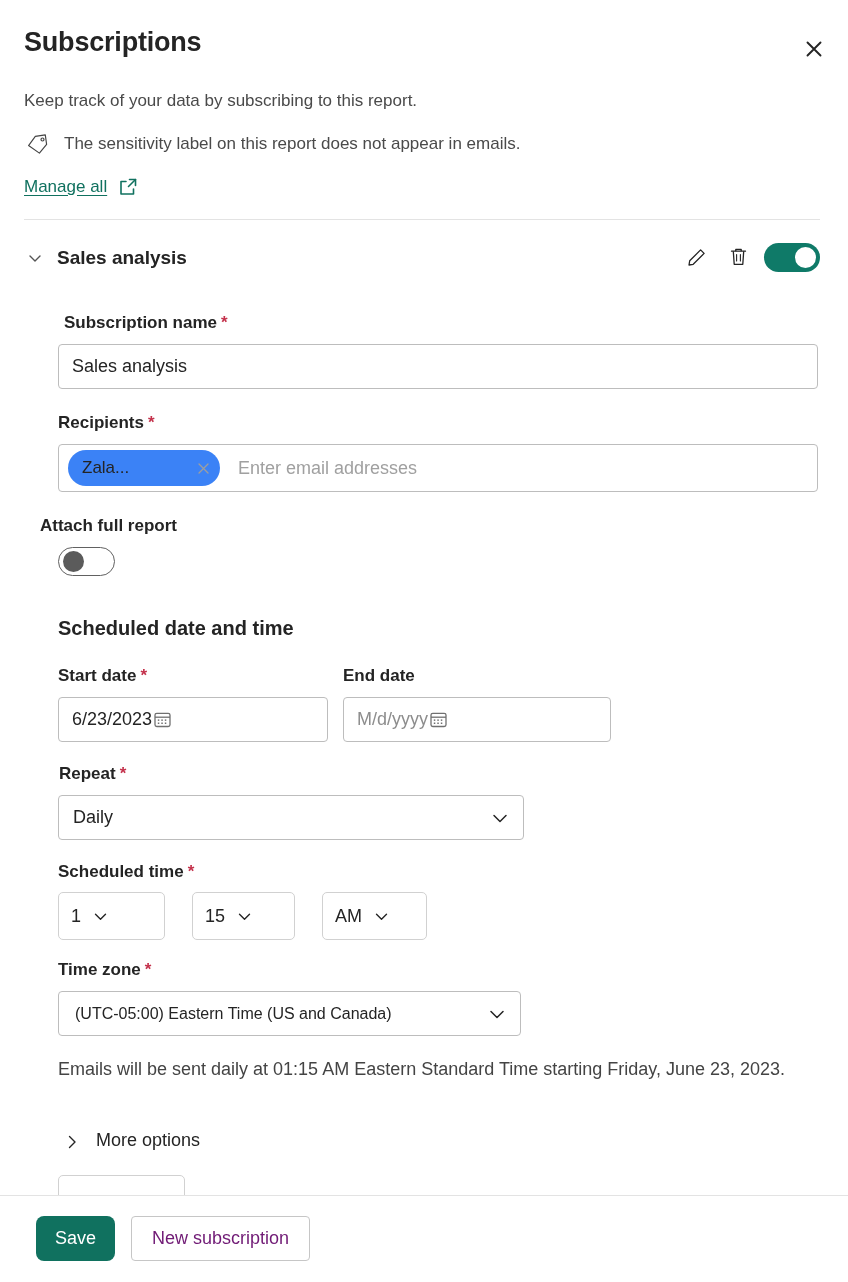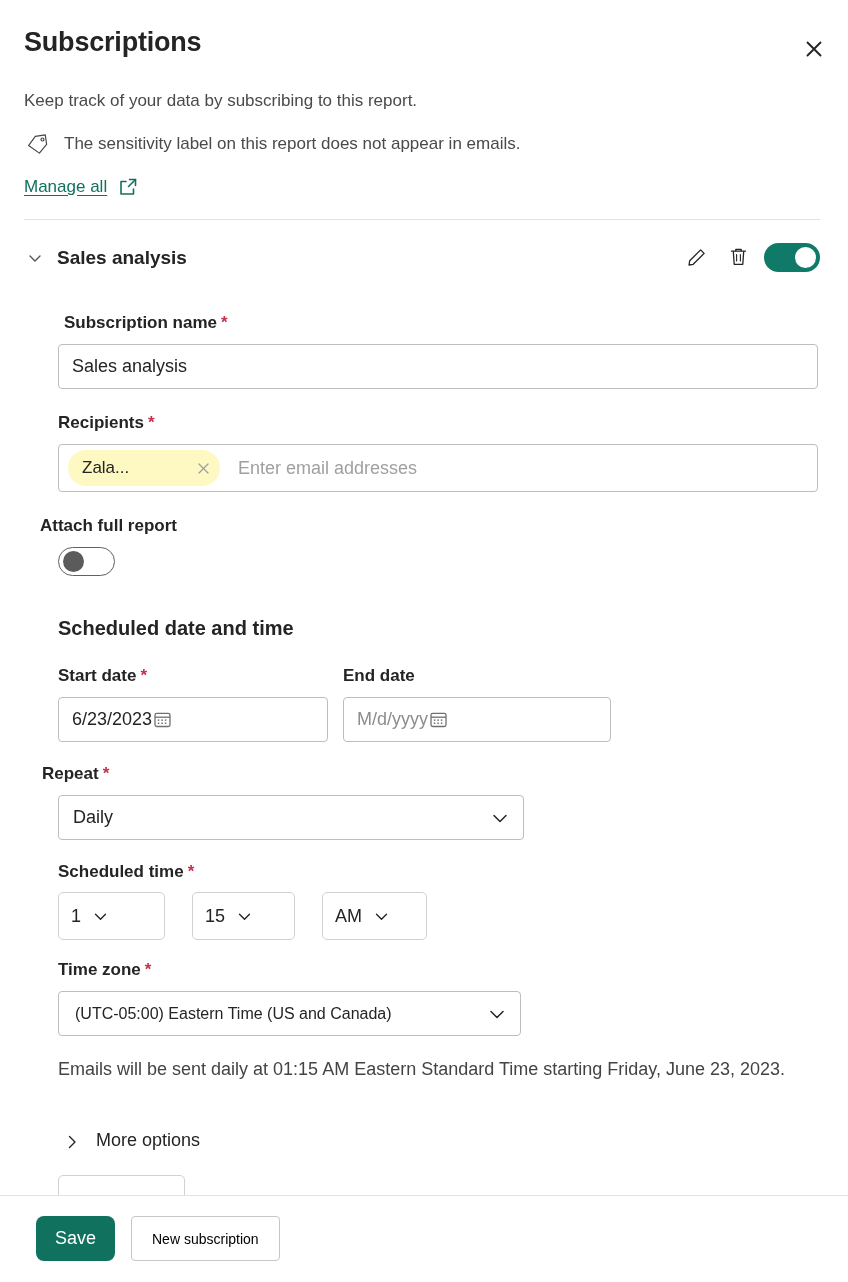--- a/index.html
+++ b/index.html
@@ -79,21 +79,21 @@
   }
   .text-input .val { color:#242424; }
 
   
   .recip-box {
     position:absolute; left:58px; top:444px; width:760px; height:48px;
     border:1px solid #bdbdbd; border-radius:4px; background:#fff;
     display:flex; align-items:center; padding:0 6px;
   }
   .chip {
-    height:36px; min-width:152px; border-radius:18px; background:#fef9c3;
+    height:36px; min-width:152px; border-radius:18px; background:#3b82f6;
     display:flex; align-items:center; justify-content:space-between;
     padding:0 4px 0 14px; margin-left:3px;
   }
   .chip-label { font-size:17px; color:#242424; }
   .chip-x {
     width:26px; height:26px; display:flex; align-items:center; justify-content:center;
     color:#9e9e9e; cursor:pointer; font-size:15px;
   }
   .recip-ph { font-size:18px; color:#a0a0a0; margin-left:18px; }
 
@@ -165,22 +165,22 @@
     position:absolute; left:0; bottom:0; width:848px; height:87px;
     background:#fff; border-top:1px solid #e3e3e3;
   }
   .btn-primary {
     position:absolute; left:36px; top:20px; height:45px; padding:0 19px;
     background:#10715f; color:#fff; border:none; border-radius:8px;
     font-size:18px; font-family:inherit; cursor:pointer;
   }
   .btn-secondary {
     position:absolute; left:131px; top:20px; height:45px; padding:0 20px;
-    background:#fff; color:#000000; border:1px solid #c6c6c6; border-radius:4px;
-    font-size:14px; font-family:inherit; cursor:pointer;
+    background:#fff; color:#701a75; border:1px solid #c6c6c6; border-radius:4px;
+    font-size:18px; font-family:inherit; cursor:pointer;
   }
   svg { display:block; }
 </style>
 </head>
 <body>
 
 <div class="panel">
 
   <div class="header">
     <div class="title">Subscriptions</div>
@@ -315,21 +315,21 @@
               <rect x="9.3" y="10.4" width="1.5" height="1.5"></rect>
               <rect x="12.8" y="10.4" width="1.5" height="1.5"></rect>
             <rect x="5.8" y="13.5" width="1.5" height="1.5"></rect>
               <rect x="9.3" y="13.5" width="1.5" height="1.5"></rect>
               <rect x="12.8" y="13.5" width="1.5" height="1.5"></rect>
           </g>
         </svg>
       </span>
     </div>
 
-    <div class="field-label" style="left:42px; top:764px;">
+    <div class="field-label" style="left:59px; top:764px;">
       <span>Repeat</span><span class="req">*</span>
     </div>
     <div class="select-field" style="left:58px; top:795px; width:466px;">
       <span class="sval">Daily</span>
       <span>
         <svg width="22" height="22" viewBox="0 0 22 22">
           <path d="M5 8.5 L11 14.5 L17 8.5" stroke="#242424" stroke-width="1.5" fill="none" stroke-linecap="round" stroke-linejoin="round"></path>
         </svg>
       </span>
     </div>

